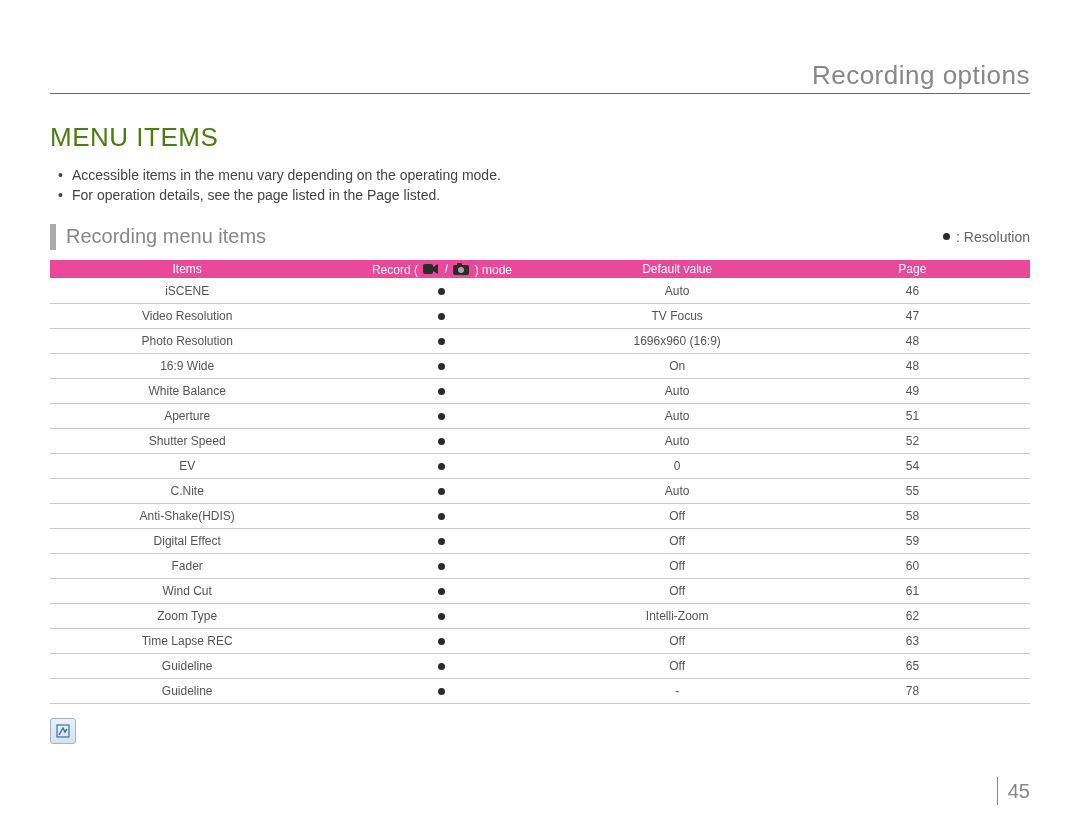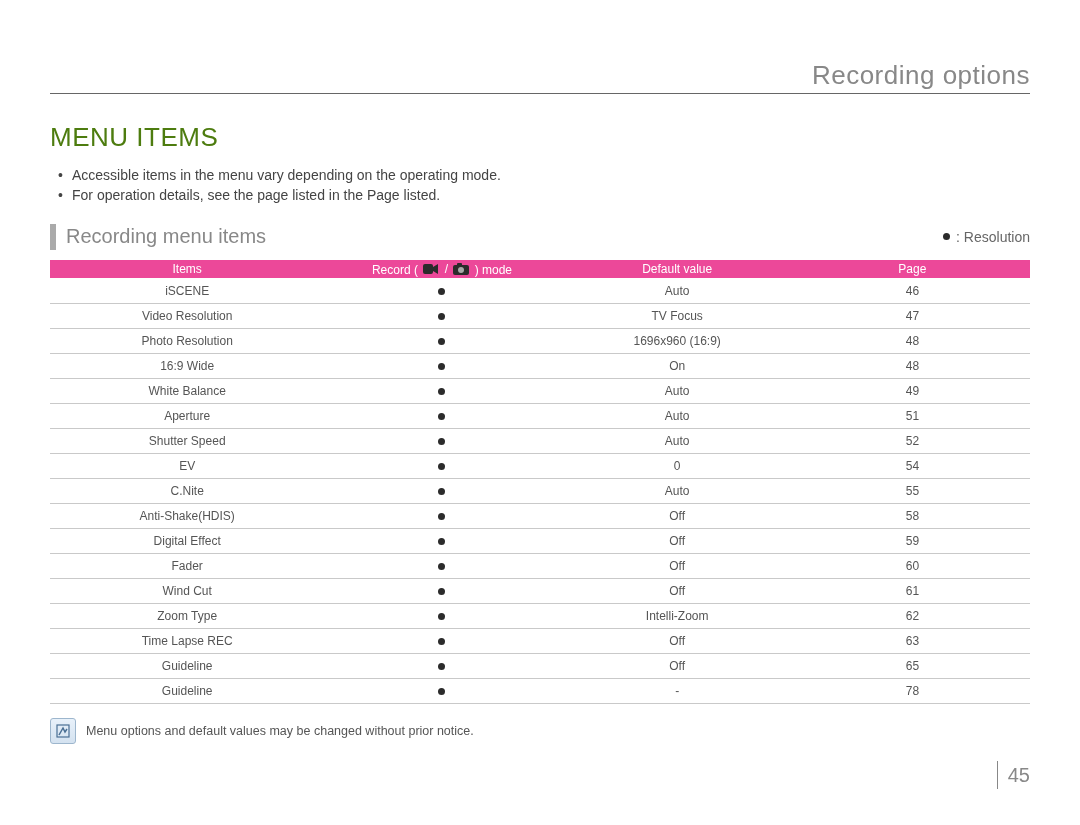--- a/index.html
+++ b/index.html
@@ -32,21 +32,21 @@
   .tbl th .mode-pre, .tbl th .mode-post { vertical-align: middle; }
   .tbl th svg { vertical-align: middle; margin: 0 2px;}
   .tbl td { font-size: 12px; color: #555; text-align:center; padding: 5px 4px; border-bottom: 1px solid #c9c9c9; }
   .tbl td.dot-cell .rd { width: 7px; height: 7px; background:#2b2b2b; border-radius:50%; display:inline-block;}
 
   .note-row { display:flex; align-items:center; margin-top: 14px; }
   .note-icon { width: 26px; height: 26px; background: linear-gradient(#e8f1fa,#d4e2f0); border:1px solid #9db6cd; border-radius:3px; display:flex; align-items:center; justify-content:center; margin-right:10px;}
   .note-icon svg { }
   .note-text { font-size: 12.5px; color: #555; }
 
-  .pagenum-box { position:absolute; right: 50px; bottom: 36px; display:flex; align-items:center;}
+  .pagenum-box { position:absolute; right: 50px; bottom: 20px; display:flex; align-items:center;}
   .pagenum-bar { width: 1px; height: 28px; background:#888; margin-right: 10px;}
   .pagenum { font-size: 20px; color: #888; }
 </style>
 </head>
 <body>
 
 <div class="page">
 
   <div class="topline">
     <span class="section-title">Recording options</span>
@@ -204,21 +204,20 @@
       </tbody>
   </table>
 
   <div class="note-row">
     <span class="note-icon">
       <svg width="16" height="16" viewBox="0 0 16 16">
           <rect x="2" y="2" width="12" height="12" fill="none" stroke="#4a6f94" stroke-width="1.2"></rect>
           <path d="M4 12 L8 5 L10 9 L12 6" fill="none" stroke="#4a6f94" stroke-width="1.5"></path>
         </svg>
     </span>
-    <span class="note-text">Menu options and default values may be changed without prior notice.</span>
   </div>
 
   <div class="pagenum-box">
     <span class="pagenum-bar"></span>
     <span class="pagenum">45</span>
   </div>
 
 </div>
 
 </body></html>

